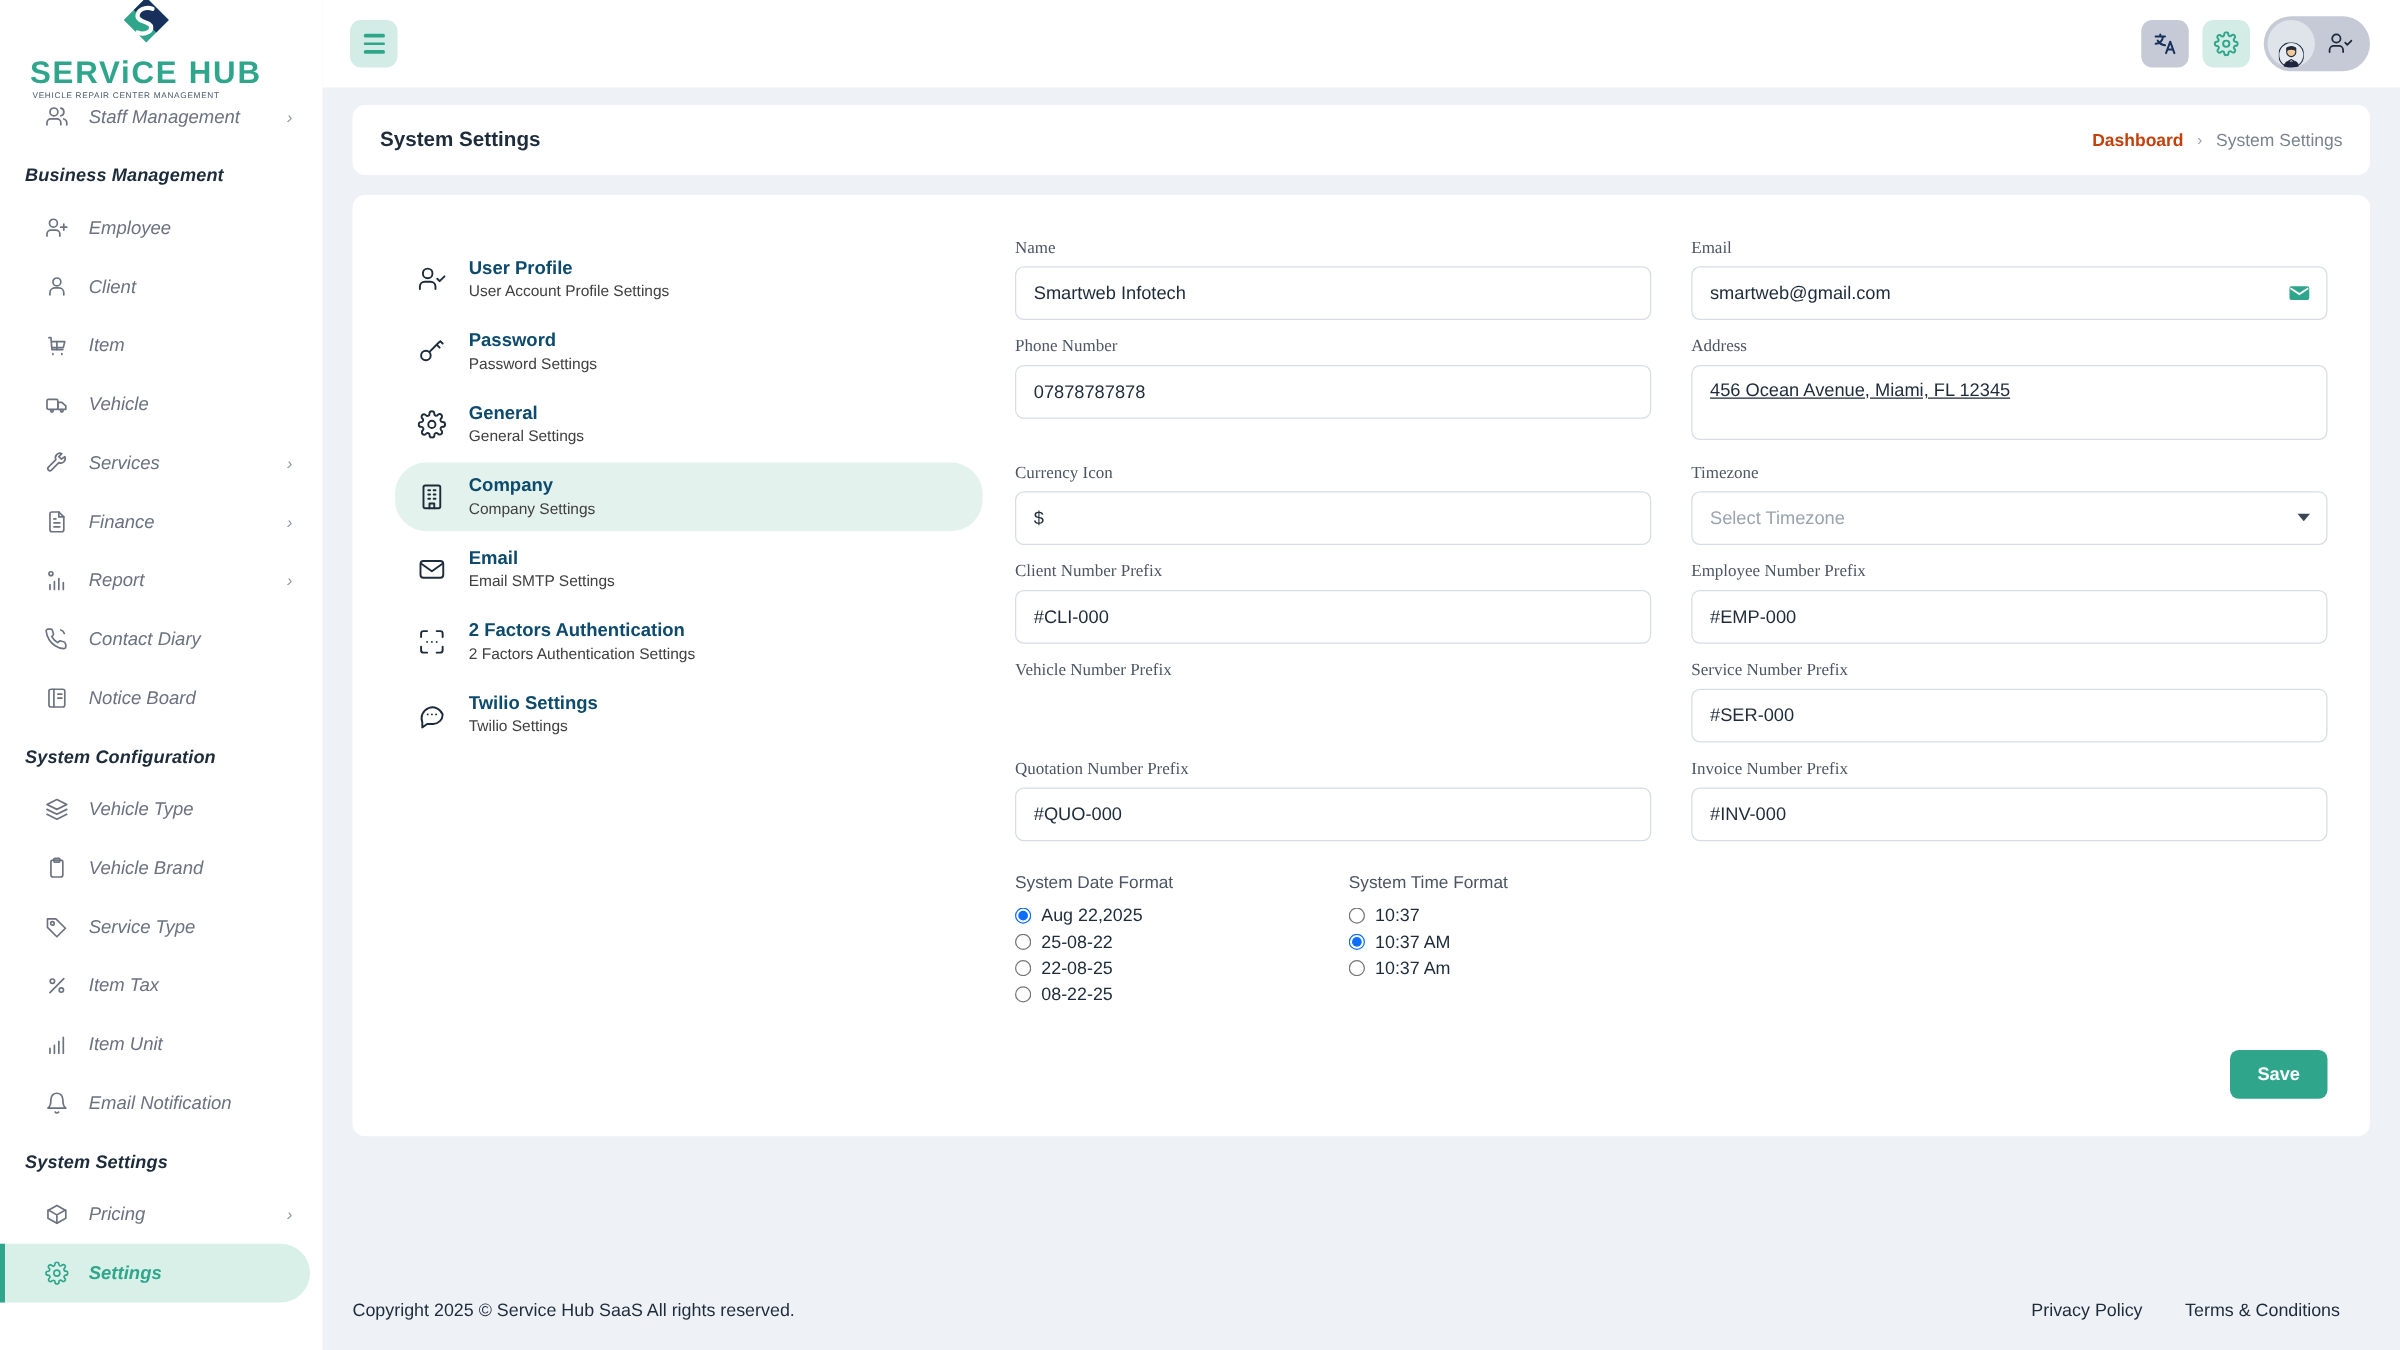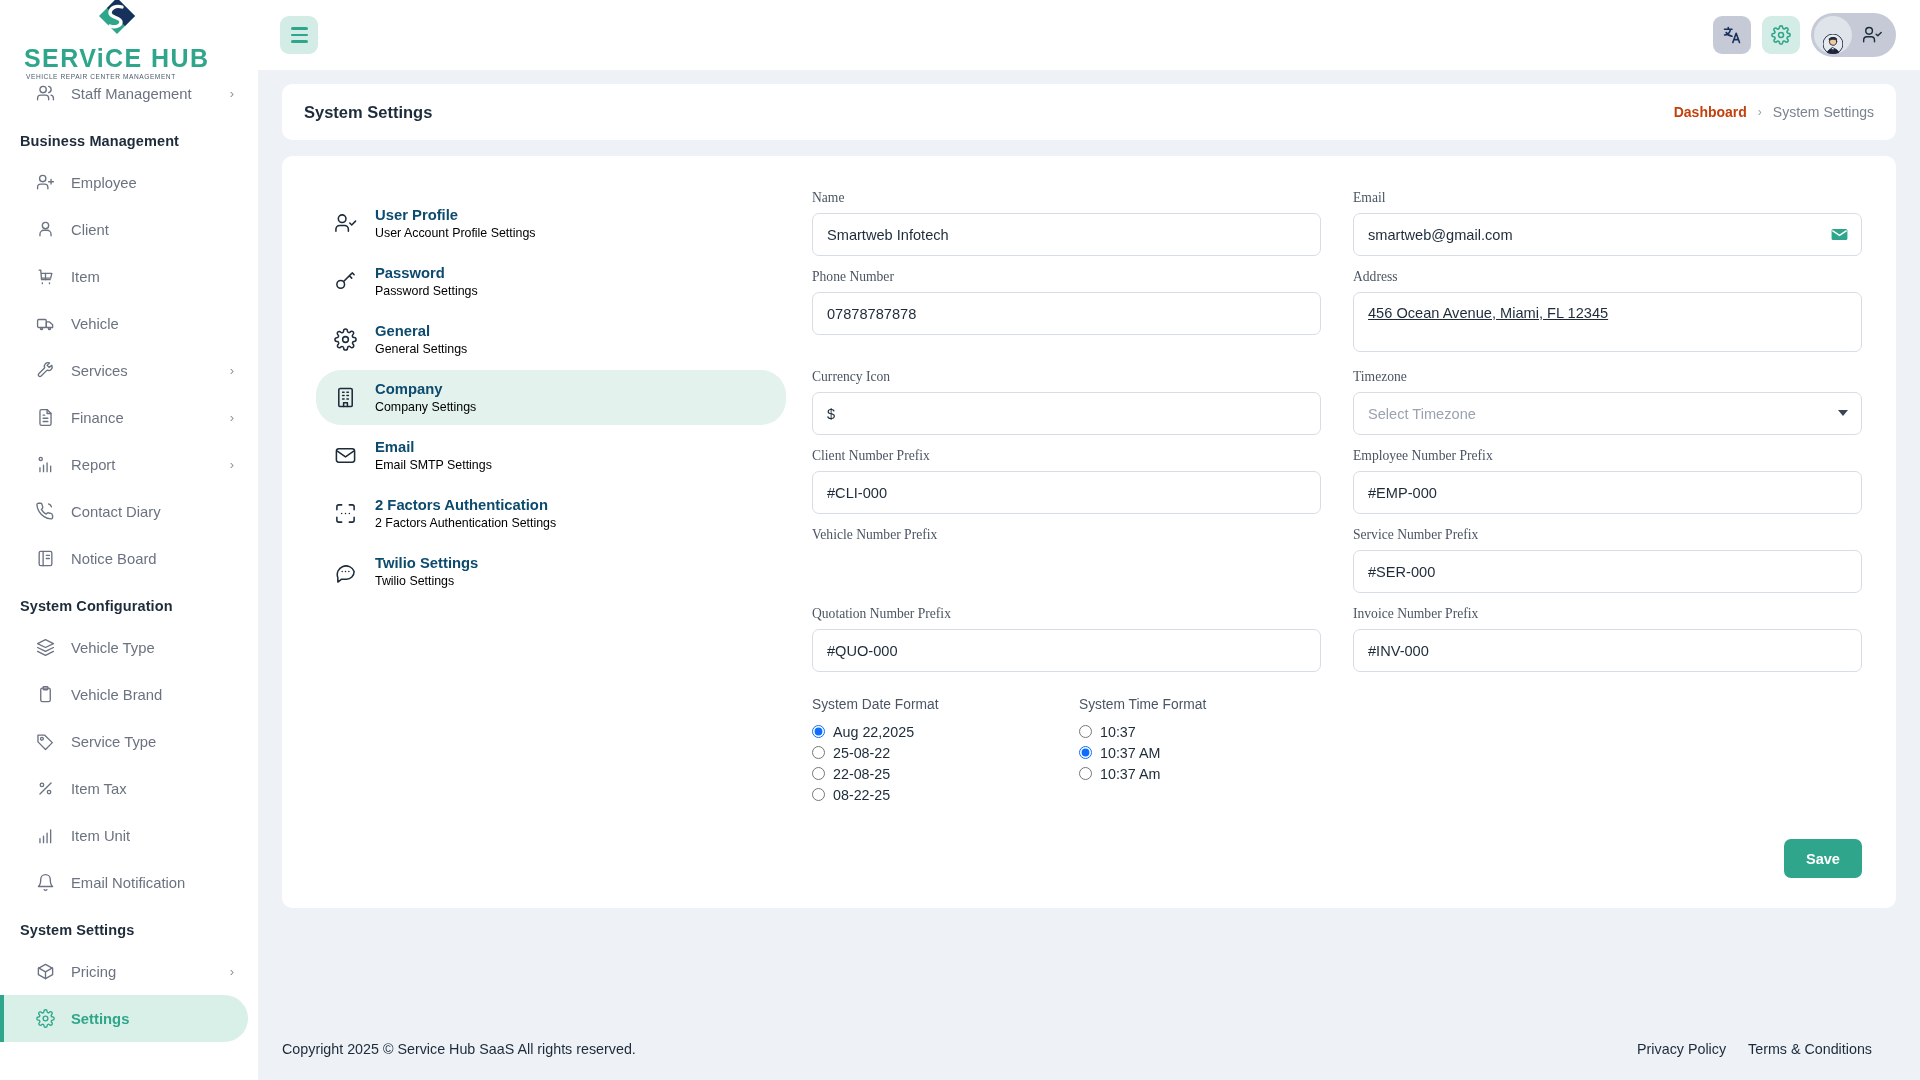--- a/index.html
+++ b/index.html
@@ -17,21 +17,21 @@
     display: flex; flex-direction: column; flex-shrink: 0;
     position: relative; overflow: hidden;
   }
   .brand { padding: 16px 0 10px 24px; height: 70px; display: flex; align-items: center; }
   .brand-logo { display: flex; align-items: center; gap: 7px; flex-direction: column; }
   .brand-mark { width: 44px; height: 44px; position: relative; }
   .brand-text { display: flex; flex-direction: column; line-height: 1; }
   .brand-title { font-size: 25px; font-weight: 700; letter-spacing: 1.4px; color: #2fa68b; }
   .brand-sub { font-size: 6.6px; letter-spacing: .55px; color: #4a5a6a; margin-top: 3px; margin-left: 2px; }
 
-  .nav { flex: 1; overflow: hidden; padding-bottom: 8px; }
+  .nav { flex: 1; overflow: hidden; padding-bottom: 8px; font-style: italic; }
   .nav-section {
     font-size: 14.5px; font-weight: 700; color: #1d2b3a;
     padding: 16px 0 10px 20px; letter-spacing: .1px;
   }
   .nav-item {
     display: flex; align-items: center; gap: 16px;
     height: 47px; padding-left: 36px; margin: 0 10px 0 0;
     color: #6b7280; font-size: 14.8px; cursor: pointer;
     border-radius: 0 24px 24px 0; position: relative;
   }
@@ -95,21 +95,21 @@
   .tabs { width: 470px; flex-shrink: 0; padding-top: 6px; }
   .tab {
     display: flex; align-items: center; gap: 18px;
     padding: 11px 16px 11px 18px; border-radius: 9px; cursor: pointer; margin-bottom: 3px;
   }
   .tab.active { background: #e3f2ed; border-radius: 25px; }
   .tab .tico { width: 23px; height: 23px; flex-shrink: 0; }
   .tab .tico svg { width: 23px; height: 23px; stroke: #1d2b3a; fill: none; stroke-width: 1.6; stroke-linecap: round; stroke-linejoin: round; }
   .tab .ttext { display: flex; flex-direction: column; gap: 3px; }
   .tab .tname { font-size: 14.8px; font-weight: 700; color: #0c4a6e; }
-  .tab .tdesc { font-size: 12.4px; color: #000000; }
+  .tab .tdesc { font-size: 12.4px; color: #404040; }
 
   
   .form { flex: 1; display: flex; flex-wrap: wrap; gap: 0 32px; align-content: flex-start; }
   .field { width: calc(50% - 16px); margin-bottom: 13px; }
   .field label { display: block; font-size: 13.6px; color: #4b5563; margin-bottom: 7px; font-family: Liberation Serif, serif; }
   .inp {
     width: 100%; height: 43px; border: 1px solid #d7dde5; border-radius: 7px;
     padding: 0 14px; font-size: 14.6px; color: #1d2b3a; background: #fff;
     font-family: "Liberation Sans", sans-serif; outline: none;
   }
@@ -136,21 +136,21 @@
     background: #2fa68b; color: #fff; border: none; border-radius: 7px;
     padding: 0 22px; height: 39px; font-size: 14.6px; font-weight: 600; cursor: pointer;
     font-family: "Liberation Sans", sans-serif;
   }
 
   
   .footer {
     height: 62px; display: flex; align-items: center; justify-content: space-between;
     padding: 0 48px 0 24px; font-size: 14.3px; color: #1d2b3a; flex-shrink: 0;
   }
-  .footer .links { display: flex; gap: 22px; }
+  .footer .links { display: flex; gap: 34px; }
   .footer .links a { color: #1d2b3a; text-decoration: none; cursor: pointer; }
 </style>
 </head>
 <body>
 
 <div class="app">
 
   <aside class="sidebar">
     <div class="brand">
       <div class="brand-logo">

